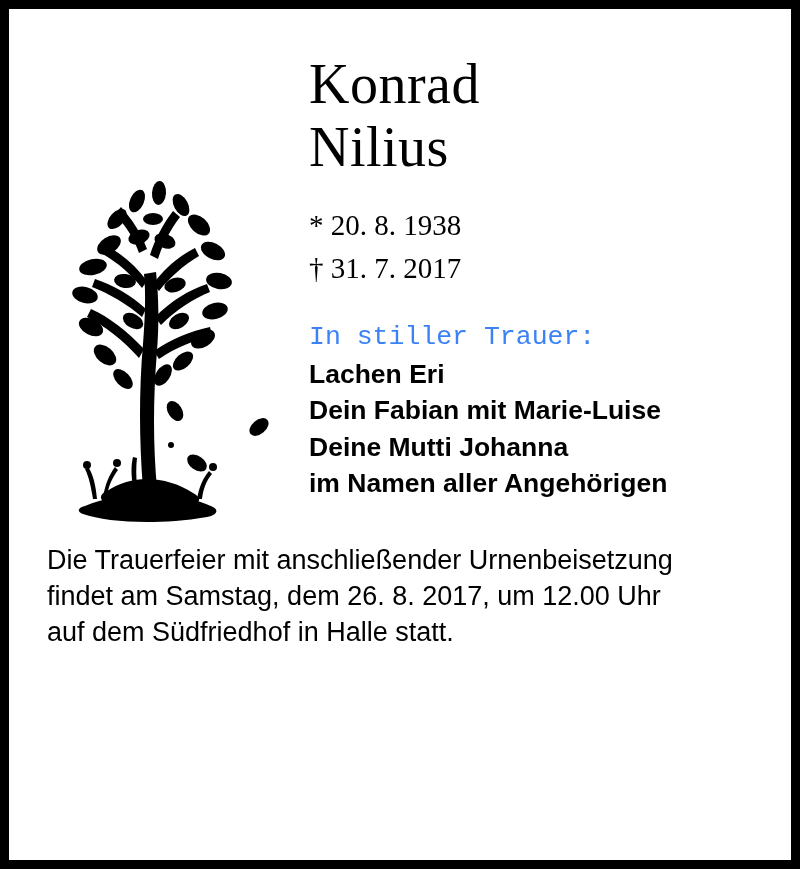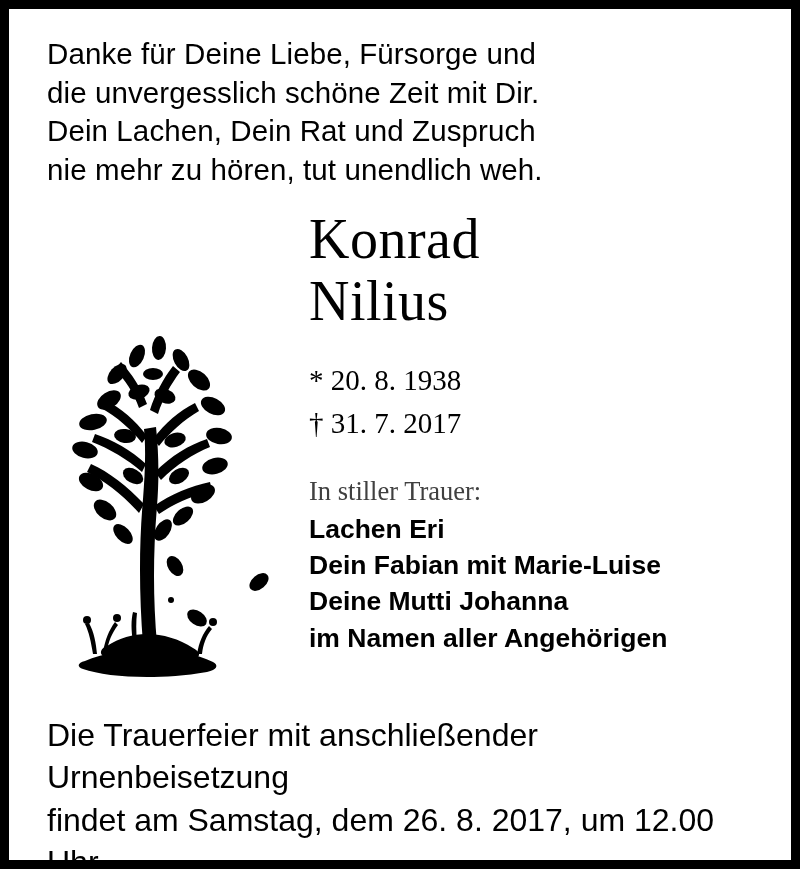--- a/index.html
+++ b/index.html
@@ -68,56 +68,52 @@
   .dates {
     margin-top: 26px;
     font-family: "Liberation Serif", serif;
     font-size: 29px;
     line-height: 1.47;
     color: #000000;
   }
 
   .mourn-intro {
     margin-top: 30px;
-    font-family: Liberation Serif, serif;
+    font-family: Liberation Mono, monospace;
     font-size: 26.5px;
     line-height: 1.3;
-    color: #404040;
+    color: #3b82f6;
   }
 
   .mourners {
     margin-top: 2px;
     font-family: "Liberation Sans", sans-serif;
     font-weight: bold;
     font-size: 26.5px;
     line-height: 1.37;
     color: #000000;
   }
   .mourners div {
     white-space: nowrap;
   }
 
   .footer {
-    margin-top: 30px;
-    font-family: "Liberation Sans", sans-serif;
-    font-size: 32px;
+    margin-top: 14px;
+    font-family: "Liberation Sans", sans-serif;
+    font-size: 27px;
     line-height: 1.33;
     color: #000000;
     white-space: pre-line;
   }
 </style>
 </head>
 <body>
 
 <div class="obituary">
 
-  <div class="intro">Danke für Deine Liebe, Fürsorge  und
-die unvergesslich schöne Zeit mit Dir.
-Dein Lachen, Dein Rat und Zuspruch
-nie mehr zu hören, tut unendlich weh.</div>
 
   <div class="middle">
 
     <div class="tree-col">
       <svg width="230" height="470" viewBox="0 0 230 470" aria-hidden="true">
         <g fill="#000000">
 
           <path d="M96 430 C92 380 92 330 96 285 C98 260 99 235 97 215 L109 213 C112 240 112 268 110 292 C106 340 106 385 110 430 Z"></path>
 
           <path d="M60 432 C72 424 86 420 100 420 C116 420 132 425 146 434 C152 437 154 441 150 444 C140 449 124 452 104 452 C82 452 64 448 56 442 C52 439 54 434 60 432 Z"></path>

